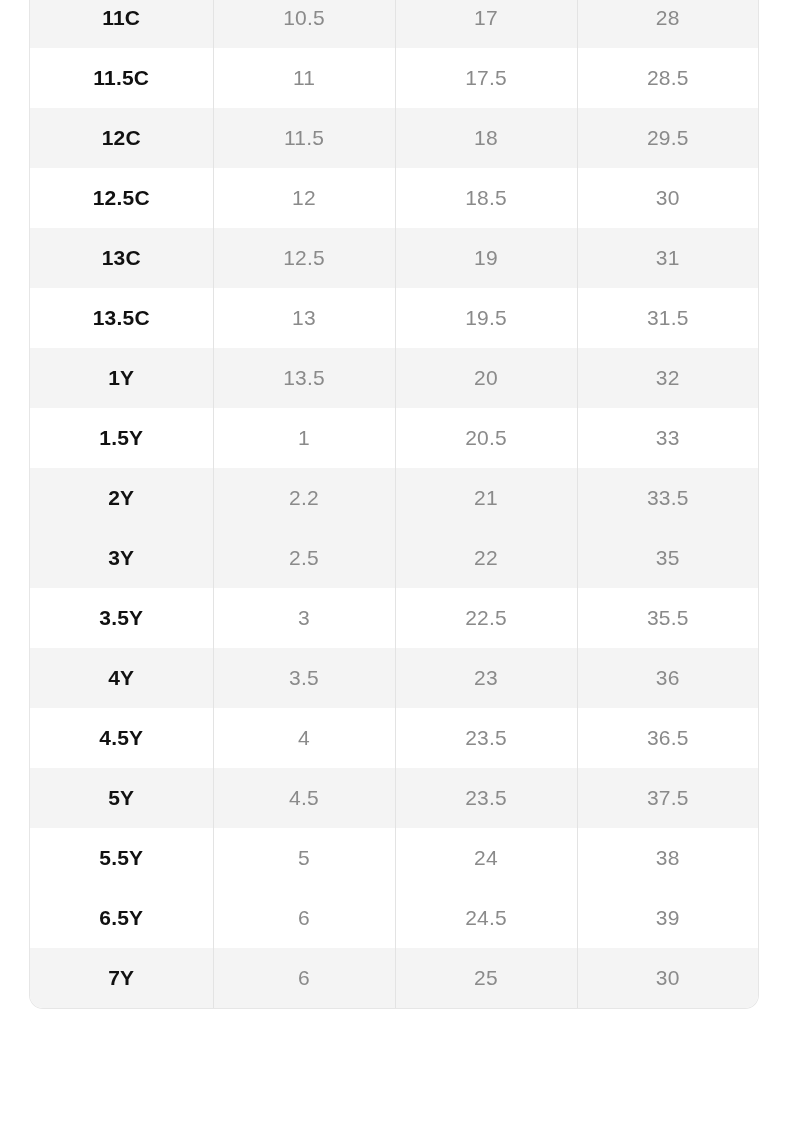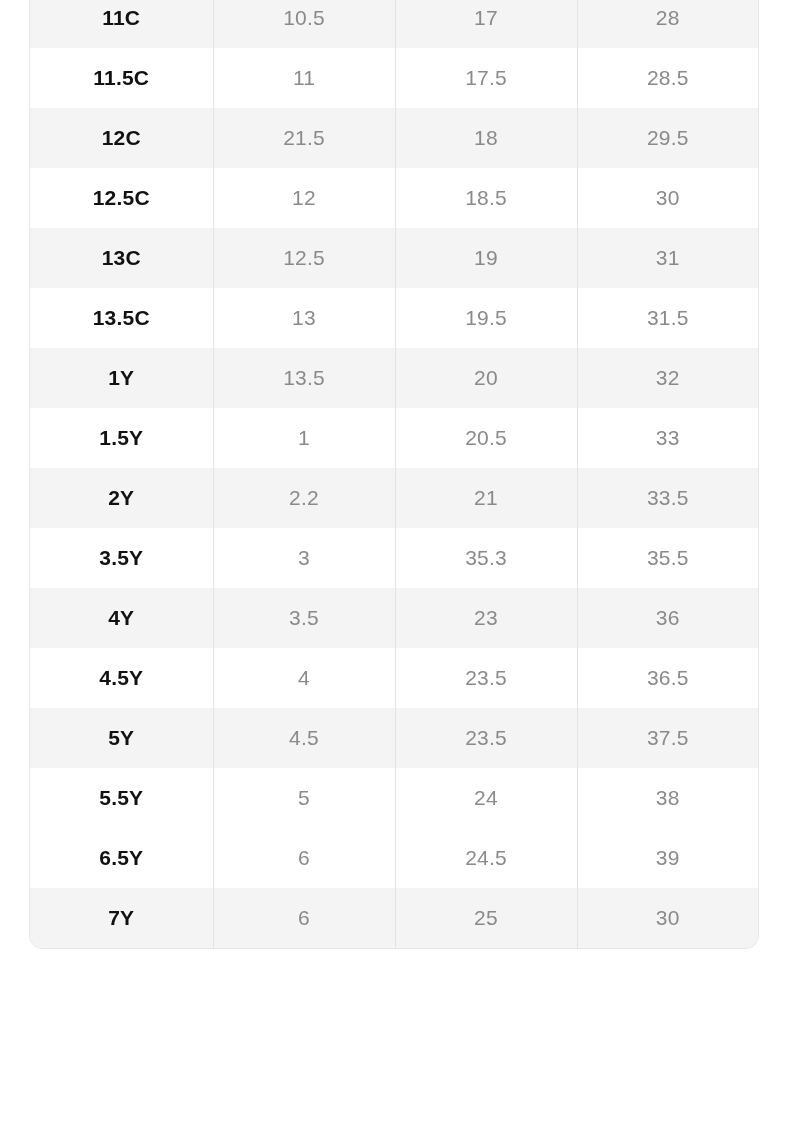--- a/index.html
+++ b/index.html
@@ -98,21 +98,21 @@
             <td class="value">28</td>
           </tr>
           <tr class="even">
             <td class="label">11.5C</td>
             <td class="value">11</td>
             <td class="value">17.5</td>
             <td class="value">28.5</td>
           </tr>
           <tr class="odd">
             <td class="label">12C</td>
-            <td class="value">21.5</td>
+            <td class="value">11.5</td>
             <td class="value">18</td>
             <td class="value">29.5</td>
           </tr>
           <tr class="even">
             <td class="label">12.5C</td>
             <td class="value">12</td>
             <td class="value">18.5</td>
             <td class="value">30</td>
           </tr>
           <tr class="odd">
@@ -138,24 +138,30 @@
             <td class="value">1</td>
             <td class="value">20.5</td>
             <td class="value">33</td>
           </tr>
           <tr class="odd">
             <td class="label">2Y</td>
             <td class="value">2.2</td>
             <td class="value">21</td>
             <td class="value">33.5</td>
           </tr>
+          <tr class="odd">
+            <td class="label">3Y</td>
+            <td class="value">2.5</td>
+            <td class="value">22</td>
+            <td class="value">35</td>
+          </tr>
           <tr class="even">
             <td class="label">3.5Y</td>
             <td class="value">3</td>
-            <td class="value">35.3</td>
+            <td class="value">22.5</td>
             <td class="value">35.5</td>
           </tr>
           <tr class="odd">
             <td class="label">4Y</td>
             <td class="value">3.5</td>
             <td class="value">23</td>
             <td class="value">36</td>
           </tr>
           <tr class="even">
             <td class="label">4.5Y</td>

